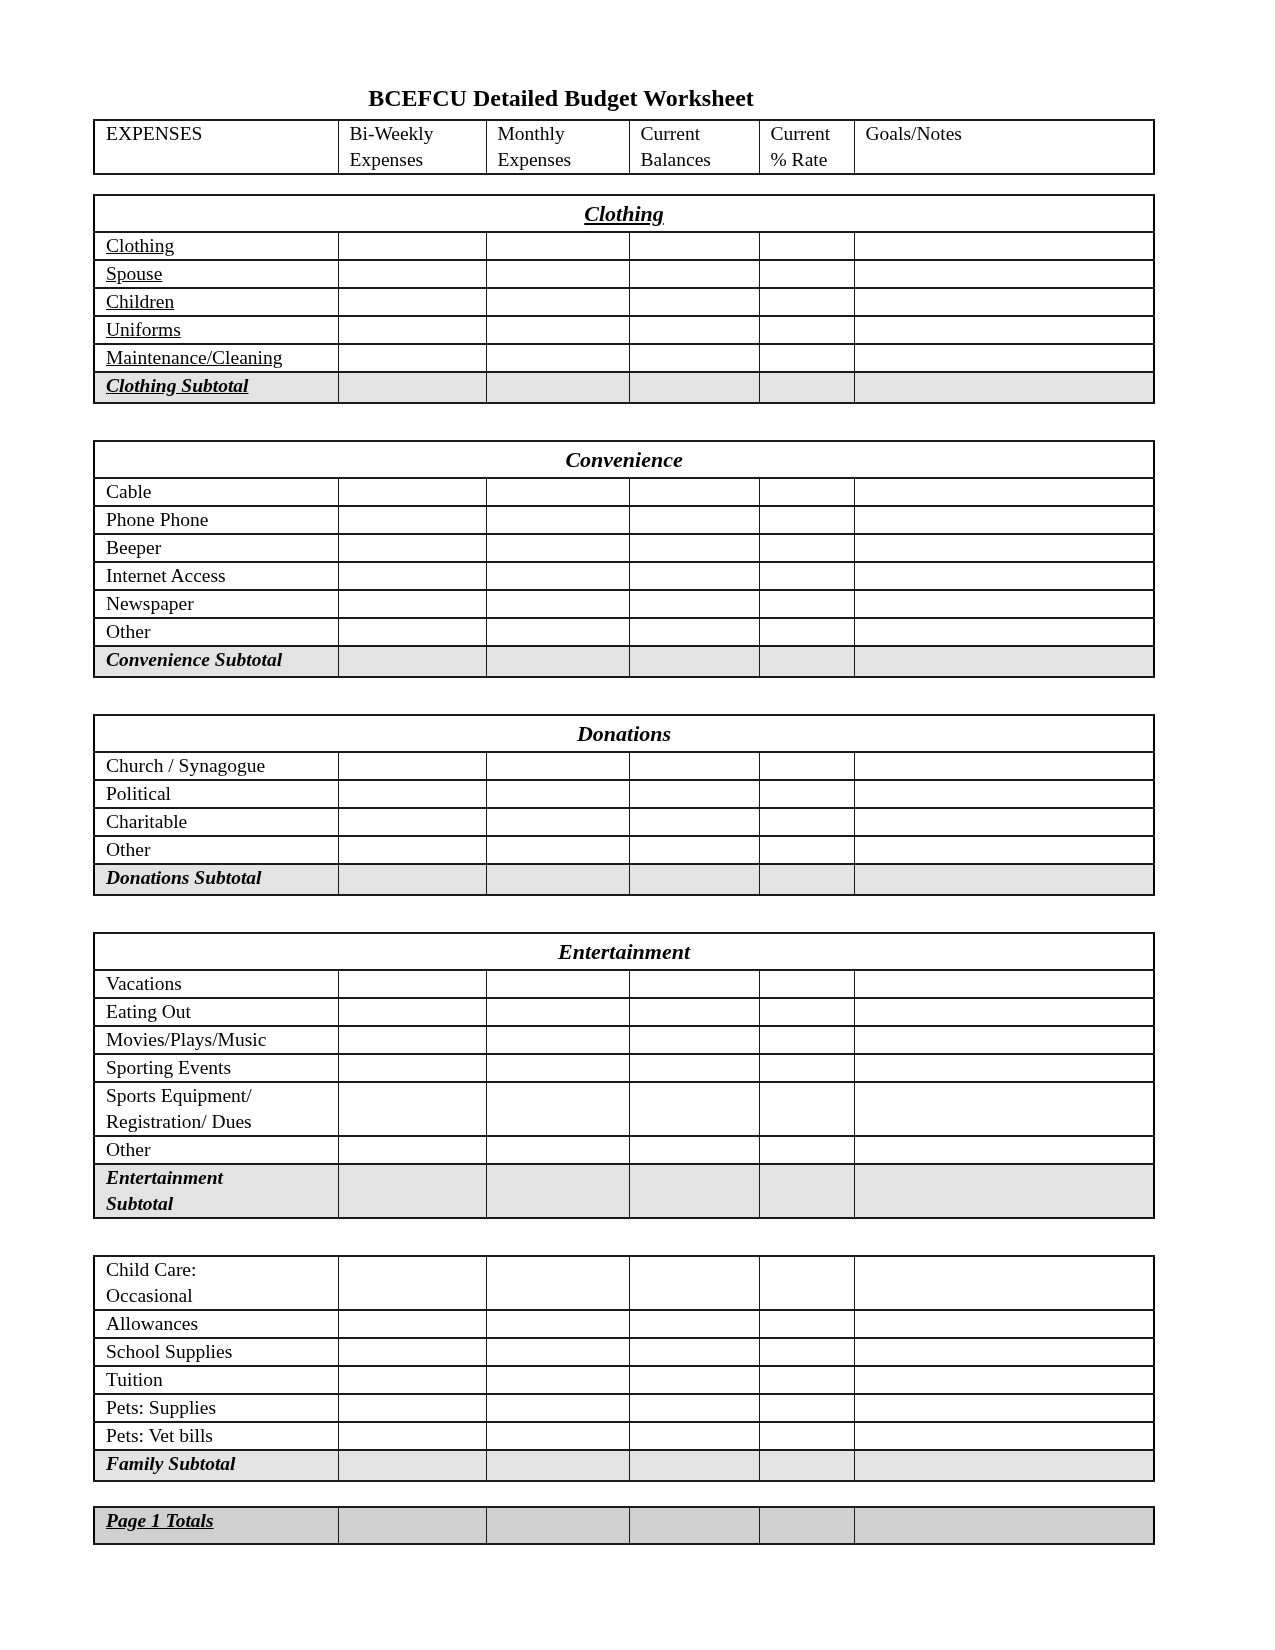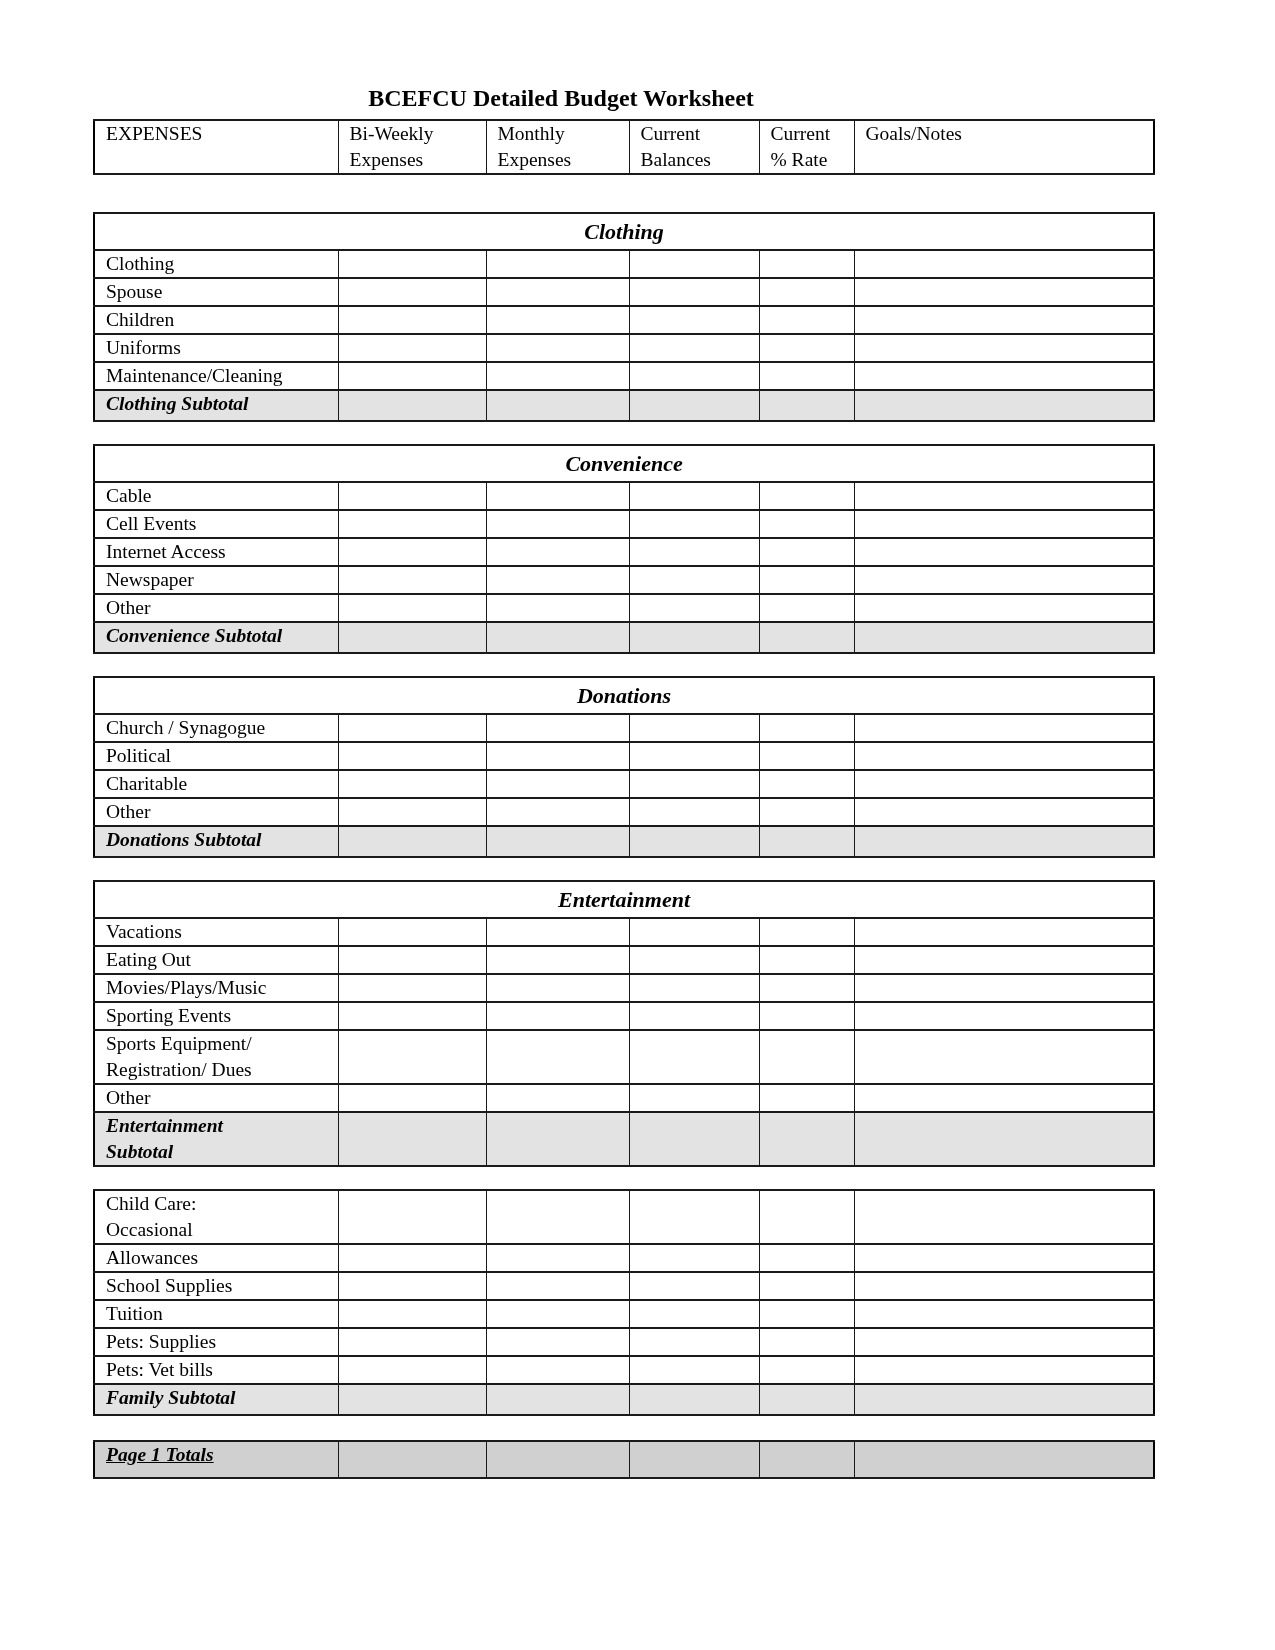--- a/index.html
+++ b/index.html
@@ -40,22 +40,22 @@
     line-height: 26px;
     padding: 0 6px 0 11px;
     vertical-align: top;
     white-space: pre-line;
     overflow: hidden;
   }
   
   .expense-header td { height: 50px; padding-top: 1px; }
   .expenses-label { font-size: 24px; line-height: 30px; }
   
-  .section-table { margin-top: 22px; }
-  #sections > table:first-child { margin-top: 37px; }
+  .section-table { margin-top: 36px; }
+  #sections > table:first-child { margin-top: 19px; text-decoration: underline; }
   .title-row .section-title {
     text-align: center;
     font-weight: 700;
     font-style: italic;
     font-size: 22px;
     height: 37px;
     line-height: 35px;
     padding: 0;
   }
   .data-row td { height: 27px; }
@@ -188,21 +188,29 @@
           </tr>
           <tr class="data-row">
             <td class="row-label">Cable</td>
             <td class="value-cell"></td>
             <td class="value-cell"></td>
             <td class="value-cell"></td>
             <td class="value-cell"></td>
             <td class="value-cell"></td>
           </tr>
           <tr class="data-row">
-            <td class="row-label">Cell Events</td>
+            <td class="row-label">Phone Phone</td>
+            <td class="value-cell"></td>
+            <td class="value-cell"></td>
+            <td class="value-cell"></td>
+            <td class="value-cell"></td>
+            <td class="value-cell"></td>
+          </tr>
+          <tr class="data-row">
+            <td class="row-label">Beeper</td>
             <td class="value-cell"></td>
             <td class="value-cell"></td>
             <td class="value-cell"></td>
             <td class="value-cell"></td>
             <td class="value-cell"></td>
           </tr>
           <tr class="data-row">
             <td class="row-label">Internet Access</td>
             <td class="value-cell"></td>
             <td class="value-cell"></td>

